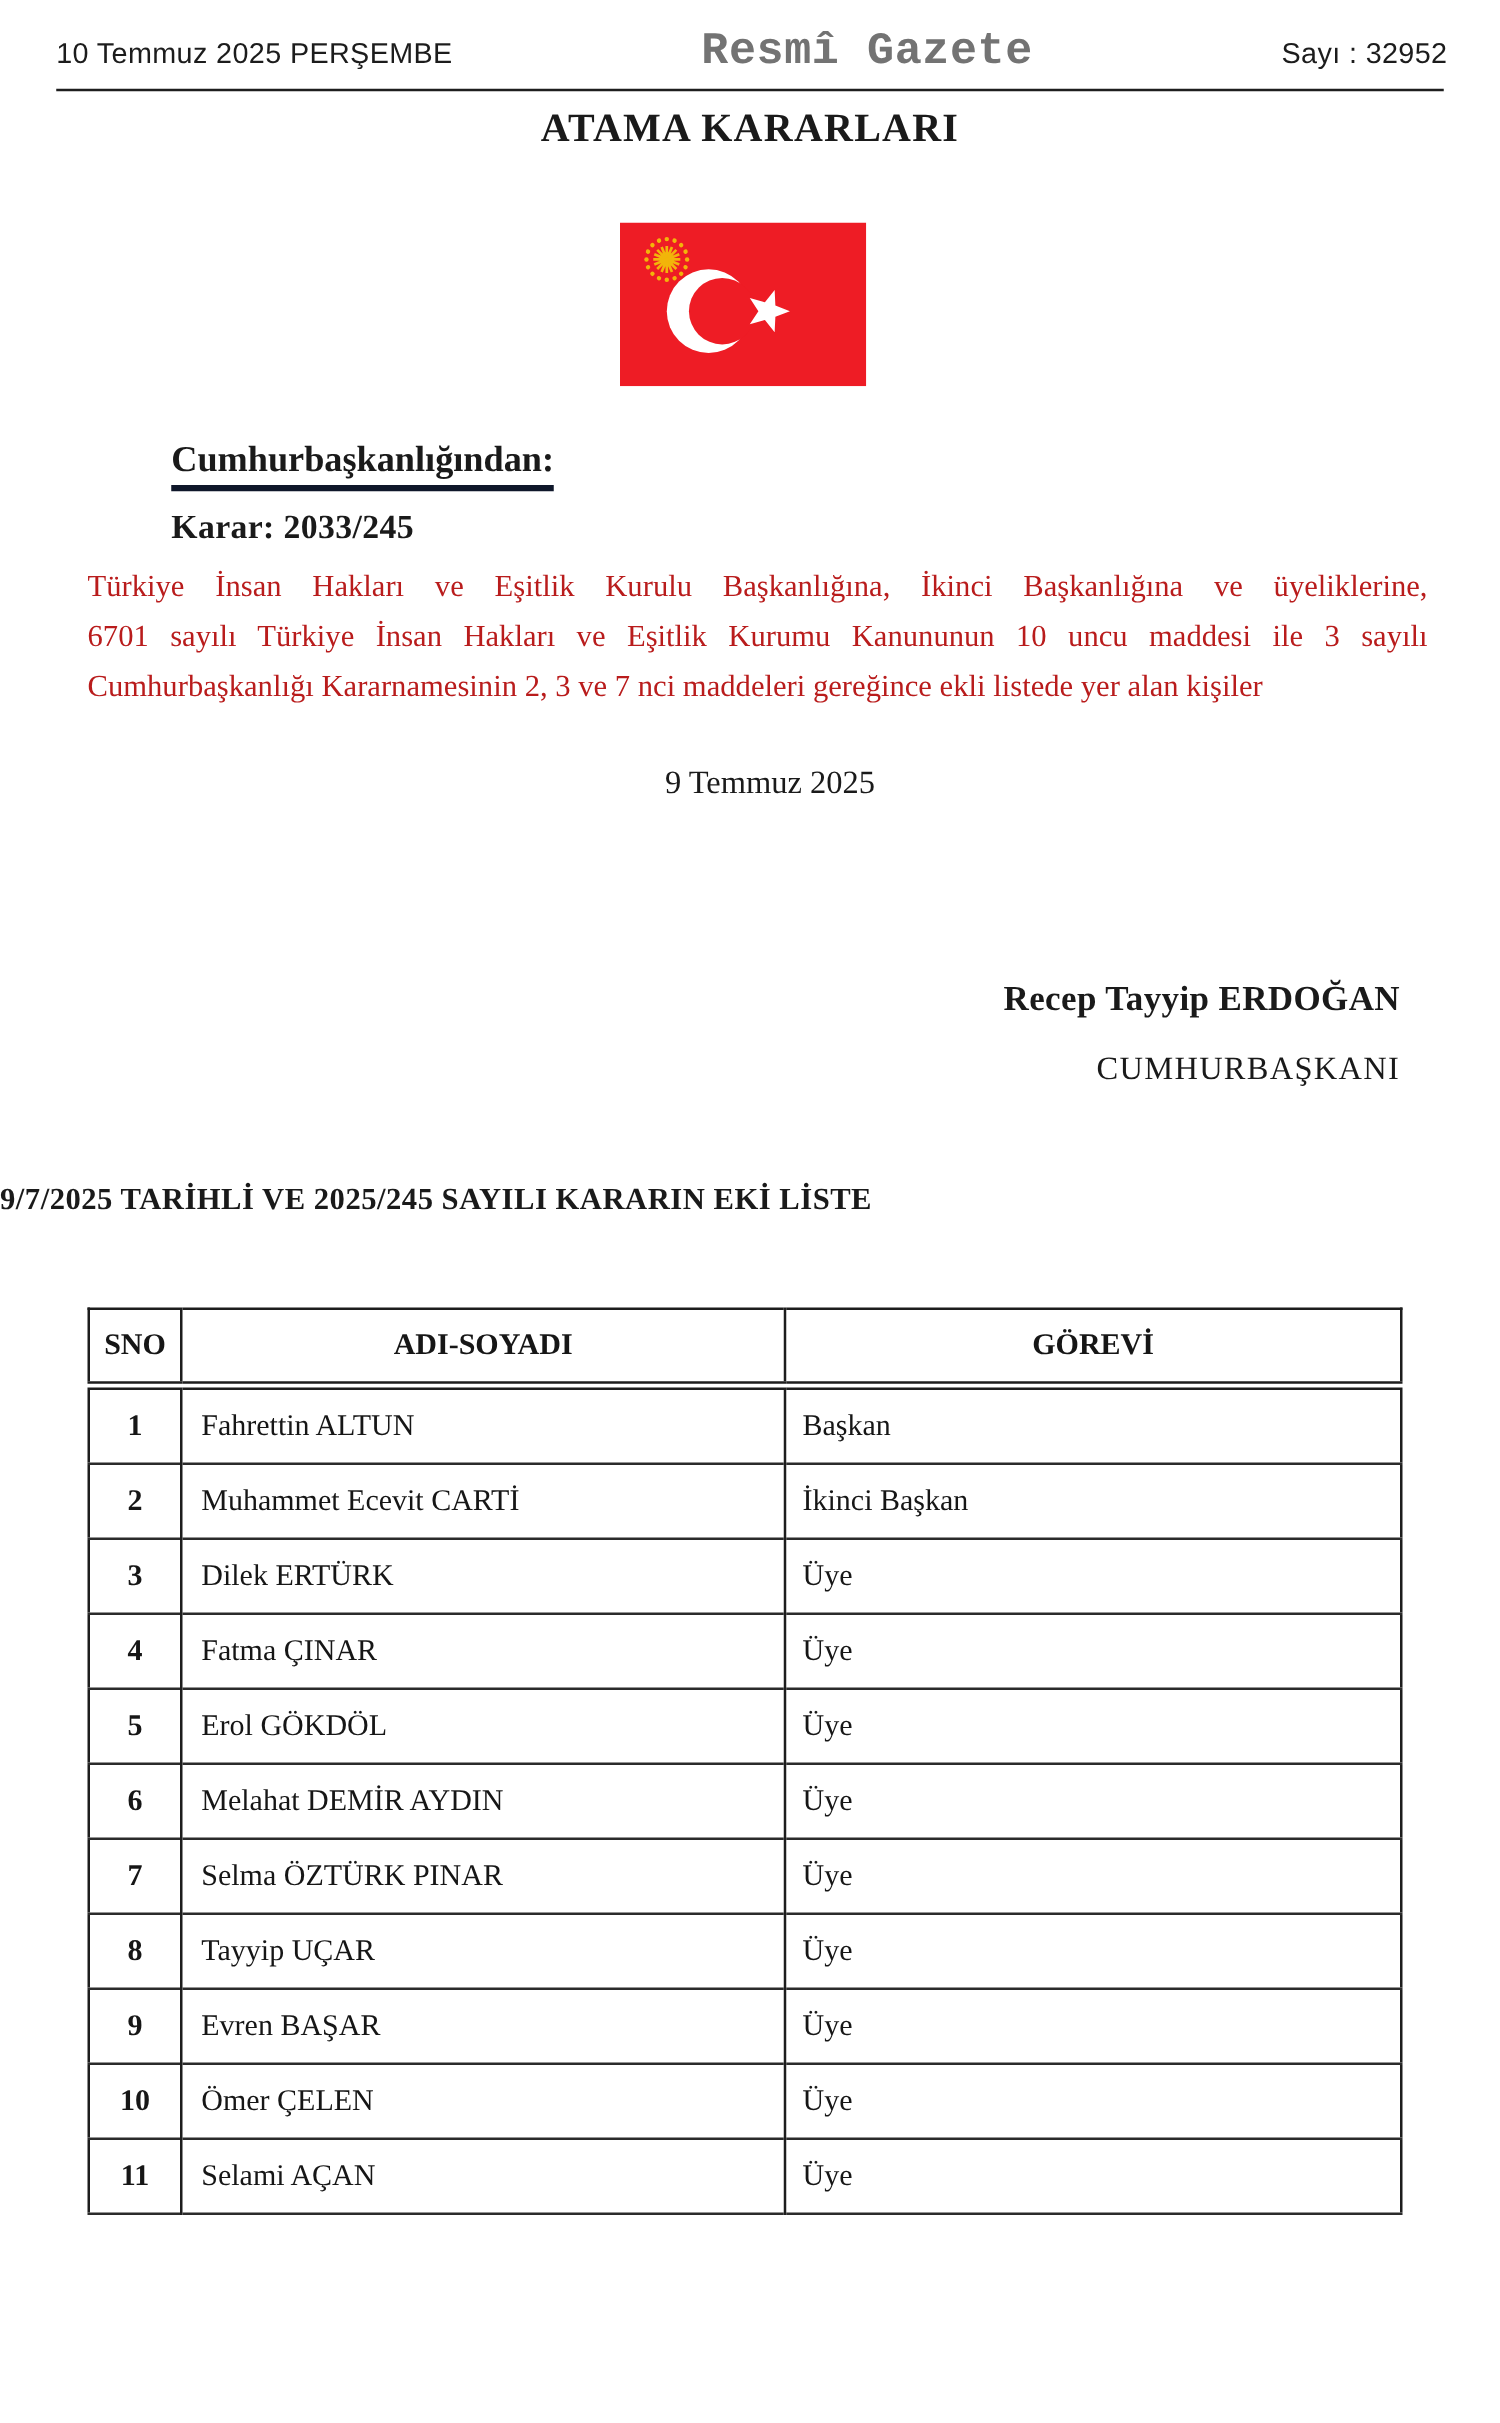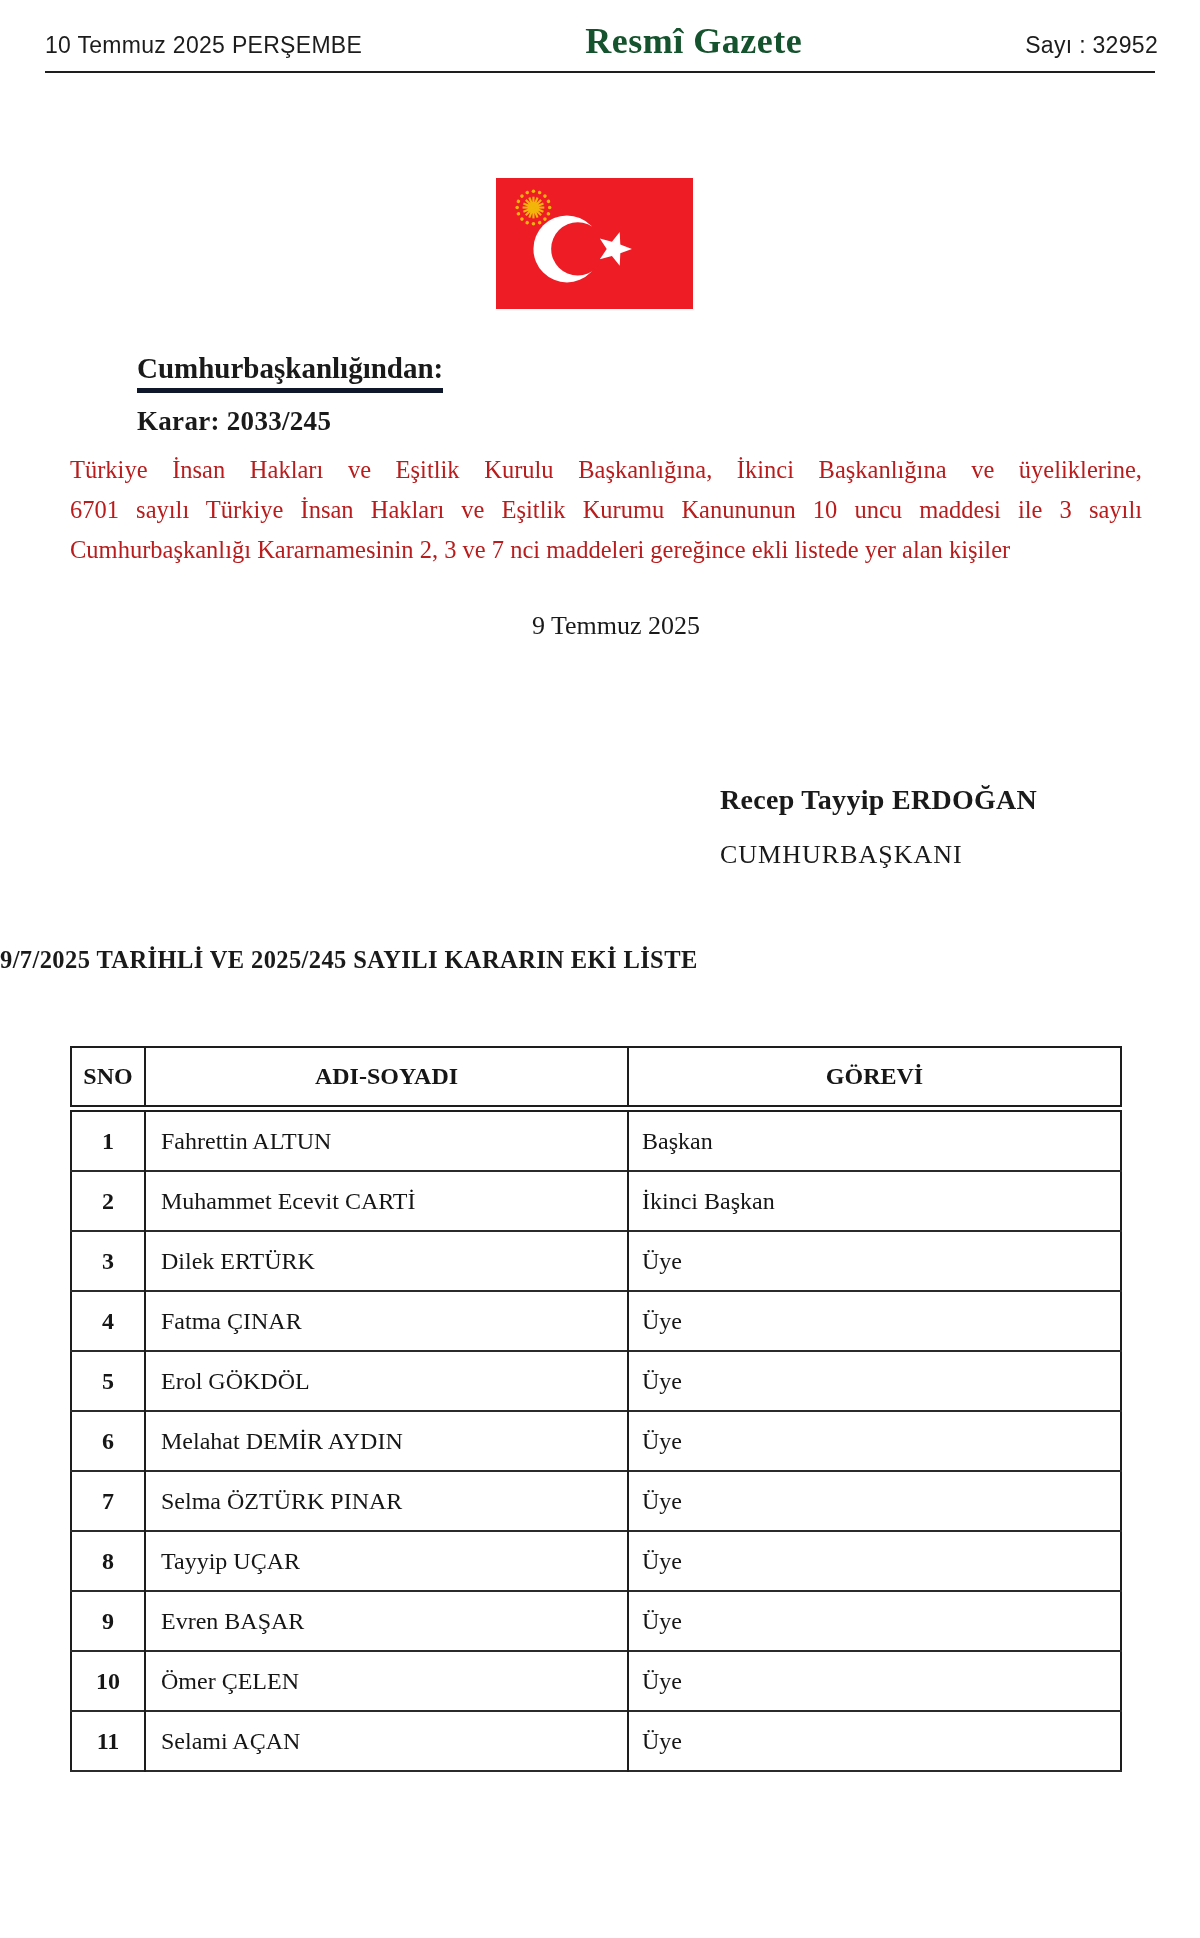--- a/index.html
+++ b/index.html
@@ -15,22 +15,22 @@
   
   .masthead{
     position:absolute;top:20px;left:45px;right:42px;
     display:flex;justify-content:space-between;align-items:baseline;
   }
   .masthead-date,.masthead-issue{
     font-family:"Liberation Sans", sans-serif;
     font-size:23px;color:#1c1c1c;letter-spacing:.3px;
   }
   .masthead-title{
-    font-family:Liberation Serif, serif;
-    font-size:36px;font-weight:bold;color:#14532d;letter-spacing:.5px;
+    font-family:Liberation Mono, monospace;
+    font-size:36px;font-weight:bold;color:#737373;letter-spacing:.5px;
   }
   .masthead-rule{
     position:absolute;top:71px;left:45px;width:1110px;height:2px;
     background:#1e1e1e;
   }
   
   .doc-title{
     position:absolute;top:84px;left:0;width:100%;
     text-align:center;font-size:32px;font-weight:bold;letter-spacing:1px;
   }
@@ -51,21 +51,21 @@
     font-size:24.5px;line-height:40px;color:#b91c1c;
   }
   .decree-body .line{text-align:justify;text-align-last:justify;}
   .decree-body .line:last-child{text-align:left;text-align-last:left;}
   .decree-date{
     position:absolute;top:611px;left:0;width:1200px;
     text-align:center;font-size:26px;padding-left:16px;
   }
   
   .signature{
-    position:absolute;top:784px;left:720px;width:400px;text-align:left;
+    position:absolute;top:784px;left:720px;width:400px;text-align:right;
   }
   .signatory{font-size:28px;font-weight:bold;letter-spacing:.3px;}
   .signatory-title{margin-top:24px;font-size:26px;letter-spacing:1px;}
   
   .annex-heading{
     position:absolute;top:946px;left:0;width:1200px;
     text-align:left;font-size:24.5px;font-weight:bold;letter-spacing:.4px;
   }
   table.annex{
     position:absolute;left:70px;top:1046px;
@@ -90,20 +90,21 @@
 
 <div class="page">
 
   <div class="masthead">
     <span class="masthead-date">10 Temmuz 2025 PERŞEMBE</span>
     <span class="masthead-title">Resmî Gazete</span>
     <span class="masthead-issue">Sayı : 32952</span>
   </div>
   <div class="masthead-rule"></div>
 
+  <div class="doc-title">ATAMA KARARLARI</div>
 
   <svg class="flag" width="197" height="131" viewBox="0 0 200 133">
     <rect x="0" y="0" width="200" height="133" fill="#ee1c25"></rect>
     <g>
       <circle cx="38" cy="30" r="6" fill="#f2b50a"></circle>
       <g stroke="#f2b50a" stroke-width="2.2">
         <line x1="27" y1="30" x2="49" y2="30"></line>
         <line x1="27" y1="30" x2="49" y2="30" transform="rotate(22.5 38 30)"></line>
         <line x1="27" y1="30" x2="49" y2="30" transform="rotate(45 38 30)"></line>
         <line x1="27" y1="30" x2="49" y2="30" transform="rotate(67.5 38 30)"></line>

